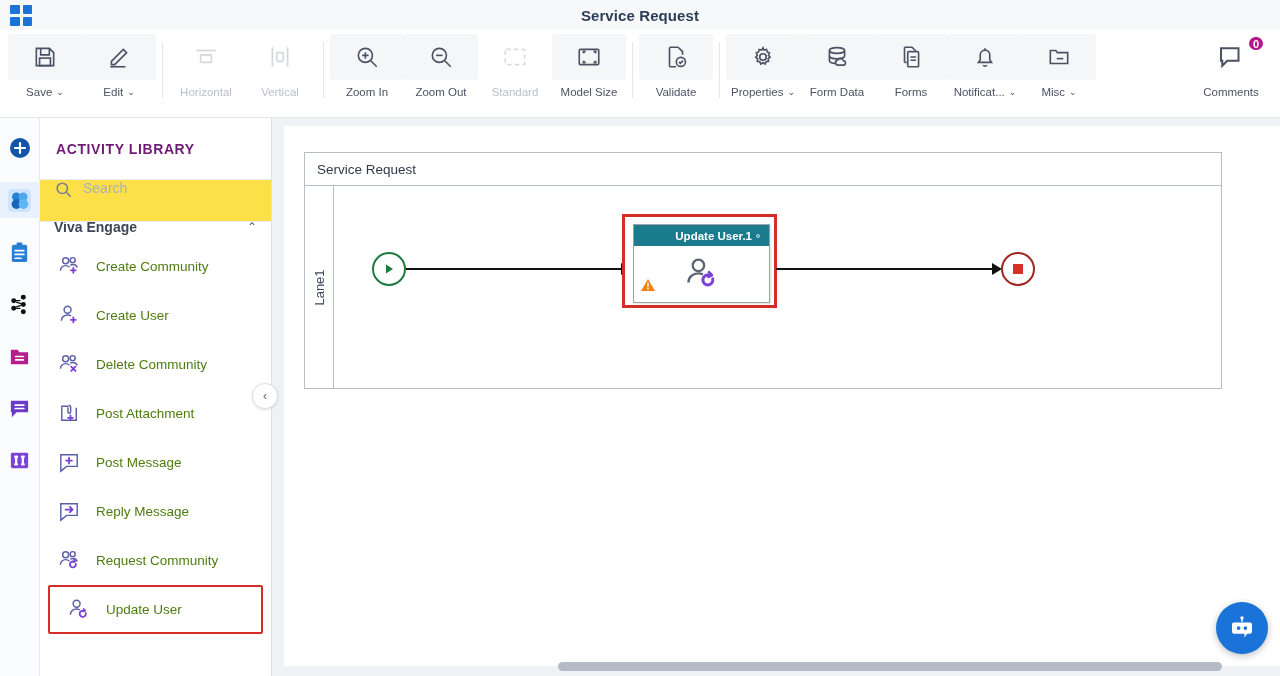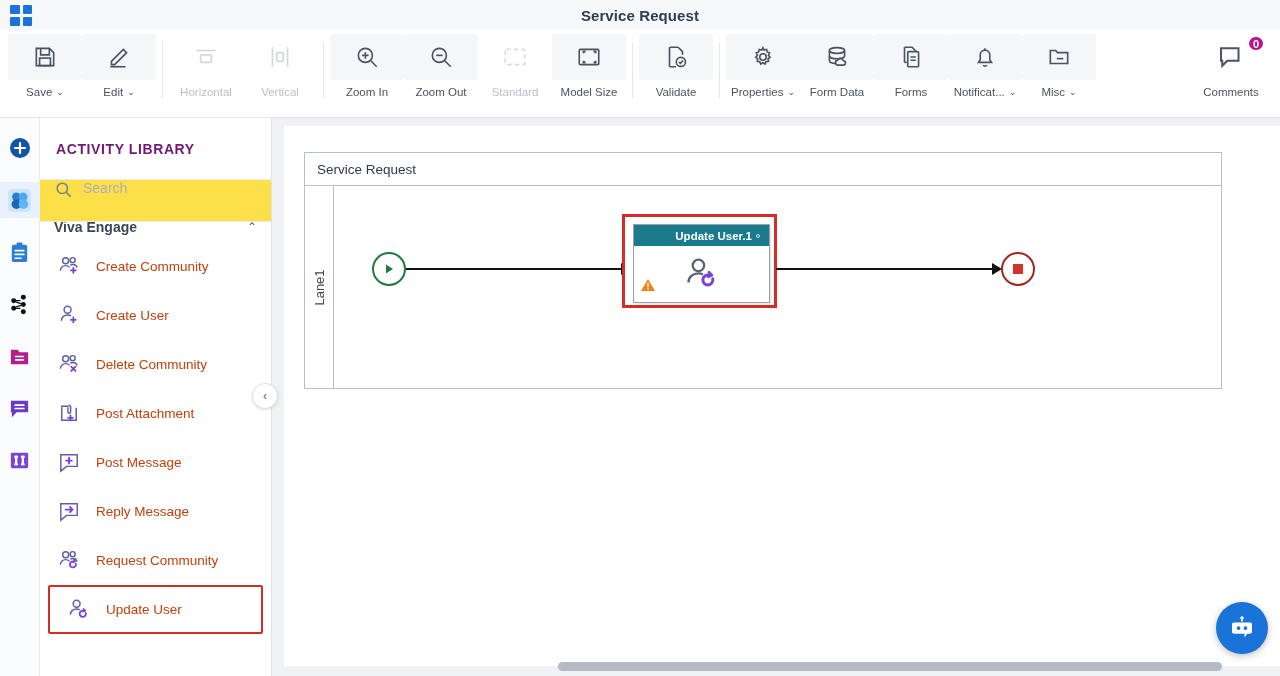--- a/index.html
+++ b/index.html
@@ -111,21 +111,21 @@
   .cat-label { font-size: 14px; font-weight: 700; color: #3c4657; }
   .cat-chevron { font-size: 12px; color: #5a6274; }
   .act-list { flex: 1; overflow: hidden; padding-top: 4px; }
   .act-item {
     display: flex; align-items: center; gap: 12px;
     padding: 6px 12px 6px 14px; min-height: 49px; cursor: pointer;
     position: relative;
   }
   .act-item.selected { border: 2px solid #d42c27; margin: 0 8px 0 8px; border-radius: 2px; }
   .act-icon { width: 30px; flex: 0 0 30px; display: flex; align-items: center; justify-content: center; }
-  .act-label { font-size: 13.5px; color: #c2410c; line-height: 1.42; }
+  .act-label { font-size: 13.5px; color: #4d7c0f; line-height: 1.42; }
   .collapse-btn {
     position: absolute; left: 252px; top: 383px;
     width: 26px; height: 26px; border-radius: 50%;
     background: #fff; border: 1px solid #dde1e7;
     box-shadow: 0 1px 3px rgba(0,0,0,.12);
     display: flex; align-items: center; justify-content: center;
     cursor: pointer; z-index: 10; font-size: 12px; color: #5a6274;
   }
 
   

